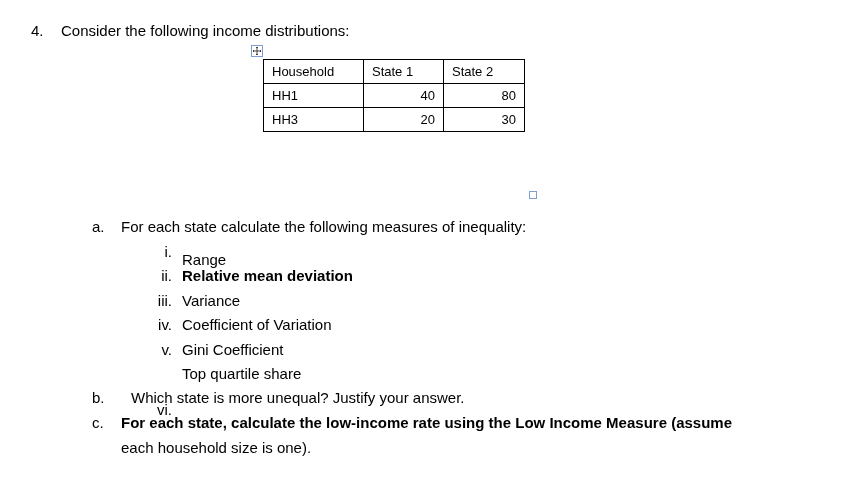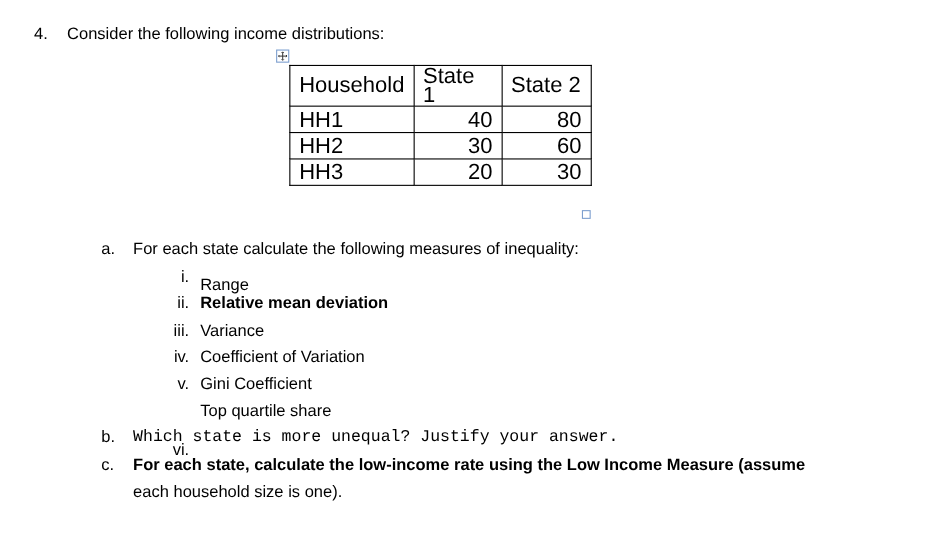--- a/index.html
+++ b/index.html
@@ -7,21 +7,21 @@
          font-family: "Liberation Sans", "DejaVu Sans", sans-serif; color: #000; font-size: 15px; }
   .abs { position: absolute; white-space: nowrap; line-height: 18px; }
   .qnum { left: 31px; top: 22px; }
   .qtext { left: 61px; top: 22px; }
 
   .move-handle { position: absolute; left: 251px; top: 45px; width: 10px; height: 10px;
                  border: 1px solid #7d9fcf; background: #fff; }
   .move-handle svg { position: absolute; left: 1px; top: 1px; }
 
   table.inc { position: absolute; left: 263px; top: 59px; border-collapse: collapse; }
-  table.inc td { border: 1.5px solid #000; height: 23px; padding: 0 8px; font-size: 20px; line-height: 18px; }
+  table.inc td { border: 1.5px solid #000; height: 23px; padding: 0 8px; font-size: 13px; line-height: 18px; }
   table.inc td.c0 { width: 83px; text-align: left; }
   table.inc td.c1 { width: 63px; text-align: right; }
   table.inc td.c2 { width: 64px; text-align: right; }
   table.inc tr.hdr td.c1, table.inc tr.hdr td.c2 { text-align: left; }
 
   .resize-handle { position: absolute; left: 529px; top: 191px; width: 6px; height: 6px;
                    border: 1px solid #7d9fcf; background: #fff; }
 
   .lbl { text-align: right; }
 </style>
@@ -43,25 +43,20 @@
     <td class="c0">Household</td>
     <td class="c1">State 1</td>
     <td class="c2">State 2</td>
   </tr>
   <tr>
     <td class="c0">HH1</td>
     <td class="c1">40</td>
     <td class="c2">80</td>
   </tr>
   <tr>
-    <td class="c0">HH2</td>
-    <td class="c1">30</td>
-    <td class="c2">60</td>
-  </tr>
-  <tr>
     <td class="c0">HH3</td>
     <td class="c1">20</td>
     <td class="c2">30</td>
   </tr>
 </tbody>
   </table>
 
 <div class="resize-handle"></div>
 
 <div class="abs" style="left:92px; top:218px;">a.</div>
@@ -79,17 +74,17 @@
 <div class="abs lbl" style="left:140px; width:32px; top:316px;">iv.</div>
 <div class="abs" style="left:182px; top:316px;">Coefficient of Variation</div>
 
 <div class="abs lbl" style="left:140px; width:32px; top:341px;">v.</div>
 <div class="abs" style="left:182px; top:341px;">Gini Coefficient</div>
 
 <div class="abs lbl" style="left:140px; width:32px; top:365px;margin-top:36px;">vi.</div>
 <div class="abs" style="left:182px; top:365px;">Top quartile share</div>
 
 <div class="abs" style="left:92px; top:389px;">b.</div>
-<div class="abs" style="left:121px; top:389px;font-family:Liberation Mono, monospace;">Which state is more unequal?  Justify your answer.</div>
+<div class="abs" style="left:131px; top:389px;">Which state is more unequal?  Justify your answer.</div>
 
 <div class="abs" style="left:92px; top:414px;">c.</div>
 <div class="abs" style="left:121px; top:414px;font-weight:bold;">For each state, calculate the low-income rate using the Low Income Measure (assume</div>
 <div class="abs" style="left:121px; top:439px;">each household size is one).</div>
 
 </body></html>

